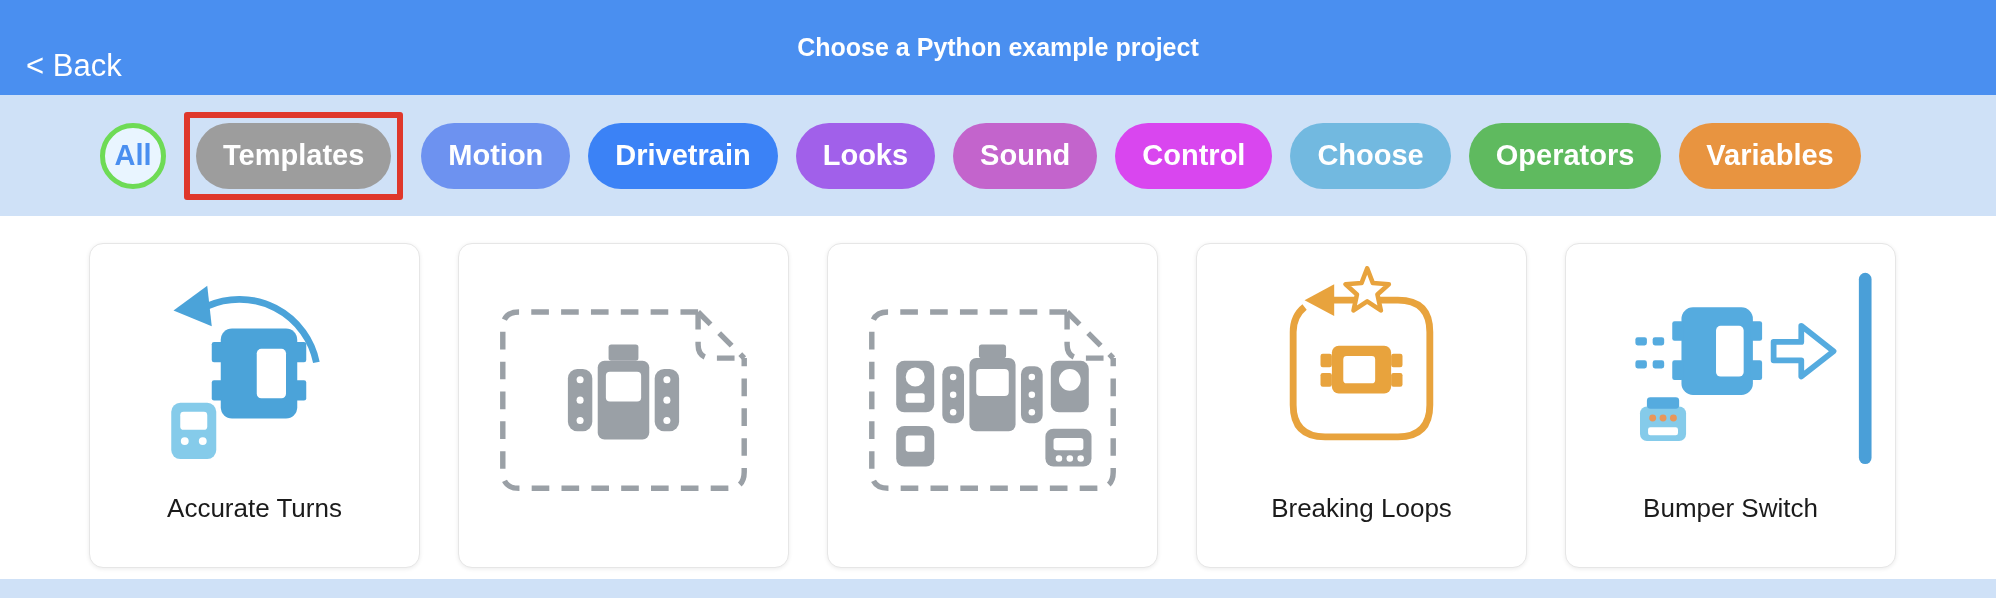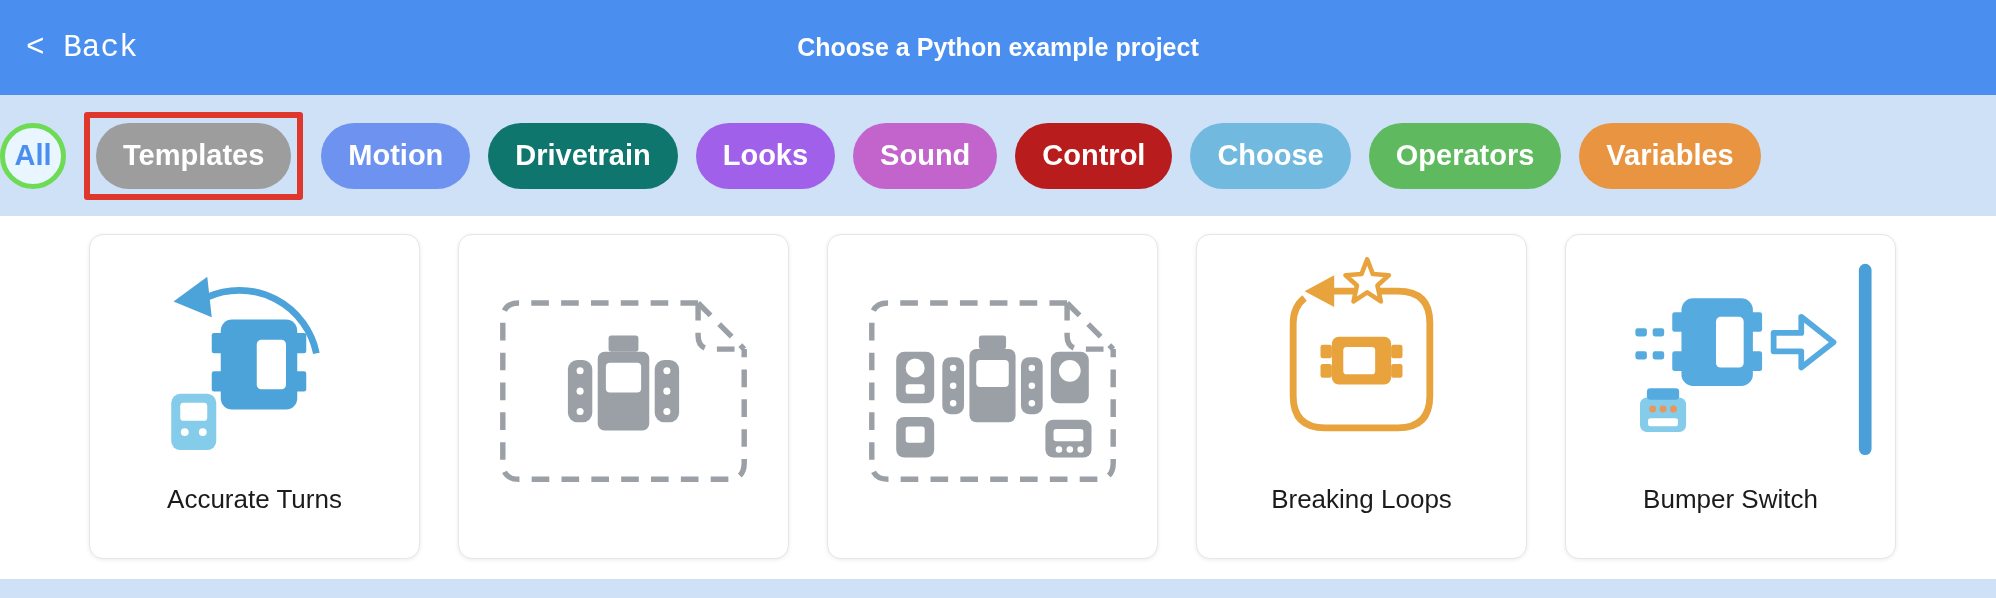--- a/index.html
+++ b/index.html
@@ -2,39 +2,39 @@
 <html><head>
 <meta charset="utf-8">
 <style>
   * { margin:0; padding:0; box-sizing:border-box; }
   html,body { width:1996px; height:598px; overflow:hidden; background:#ffffff;
               font-family:"Liberation Sans", sans-serif; }
 
   
   .topbar { position:relative; height:95px; background:#4a8ff0;
             display:flex; align-items:center; justify-content:center; }
-  .back-btn { position:absolute; left:26px; top:0; height:95px;
+  .back-btn { position:absolute; left:26px; top:18px; height:95px;
               background:none; border:none; color:#ffffff; font-size:31px;
-              font-weight:500; cursor:pointer; font-family:Liberation Mono, monospace; }
+              font-weight:500; cursor:pointer; font-family:Liberation Sans, sans-serif; }
   .page-title { color:#ffffff; font-size:25px; font-weight:700; }
 
   
   .filterbar { height:121px; background:#cfe1f7; display:flex; align-items:center;
-               gap:18px; }
+               padding-left:100px; gap:18px; }
   .pill { display:inline-flex; align-items:center; justify-content:center;
           height:66px; padding:0 27px; border-radius:40px; border:none;
           color:#ffffff; font-size:29px; font-weight:600; cursor:pointer;
           font-family:inherit; white-space:nowrap; }
   .pill-all { width:66px; height:66px; padding:0; border-radius:50%; font-weight:700; }
   .selected-wrap { border:6px solid #df372b; border-radius:3px; padding:5px 6px;
                    display:inline-flex; align-items:flex-end; }
 
   
   .cards { height:363px; background:#ffffff; display:flex; align-items:flex-start;
-           padding:18px 0 0 89px; gap:38px; }
+           padding:27px 0 0 89px; gap:38px; }
   .card { width:331px; height:325px; background:#ffffff; border:1px solid #e6e6e6;
           border-radius:14px; box-shadow:0 1px 4px rgba(0,0,0,0.08);
           display:flex; flex-direction:column; align-items:center;
           justify-content:space-between; padding:18px 10px 26px 10px; cursor:pointer; }
   .icon-wrap { flex:1; display:flex; align-items:center; justify-content:center; }
   .card-title { font-size:26px; font-weight:500; color:#1b1b1b; text-align:center;
                 line-height:1.25; min-height:66px; display:flex; align-items:center;
                 justify-content:center; }
 
   .bottom-strip { height:19px; background:#cfe1f7; }
@@ -48,24 +48,24 @@
 </header>
 
 <nav class="filterbar">
   <button class="pill pill-all" style="background:#e9f5ff;color:#4a8ff0;border:5px solid #6edb55">All</button>
 
   <div class="selected-wrap">
     <button class="pill" style="background:#9d9d9d">Templates</button>
   </div>
 
   <button class="pill" style="background:#6d92f0">Motion</button>
-  <button class="pill" style="background:#0f766e">Drivetrain</button>
+  <button class="pill" style="background:#3b82f6">Drivetrain</button>
   <button class="pill" style="background:#a160ea">Looks</button>
   <button class="pill" style="background:#c364cc">Sound</button>
-  <button class="pill" style="background:#b91c1c">Control</button>
+  <button class="pill" style="background:#d946ef">Control</button>
   <button class="pill" style="background:#72b9e0">Choose</button>
   <button class="pill" style="background:#5fba5f">Operators</button>
   <button class="pill" style="background:#e89440">Variables</button>
 
 </nav>
 
 <main class="cards">
 
   <div class="card">
     <div class="icon-wrap">

